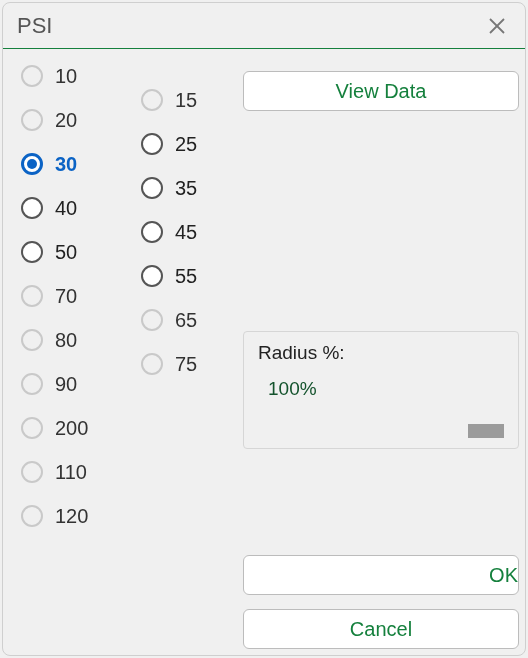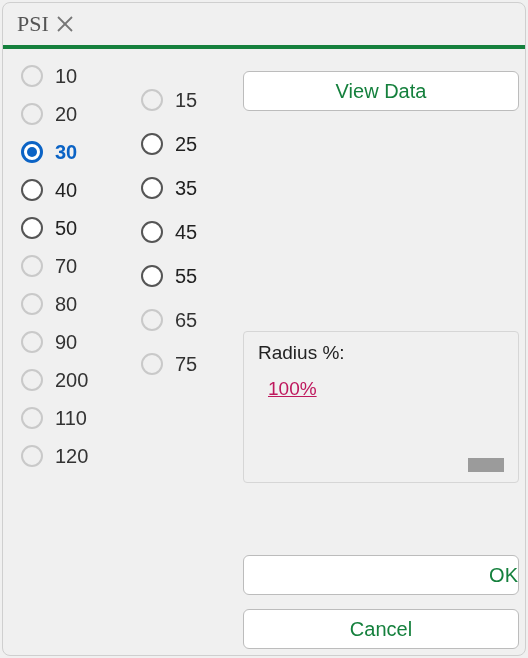--- a/index.html
+++ b/index.html
@@ -20,23 +20,23 @@
     background: #f0f0f0;
     border: 1px solid #cfcfcf;
     border-radius: 8px;
     display: flex;
     flex-direction: column;
   }
   .titlebar {
     height: 46px;
     display: flex;
     align-items: center;
+    justify-content: space-between;
     padding: 0 12px 0 14px;
-    border-bottom: 4px solid #15803d;
-    font-family: Liberation Serif, serif;
+    border-bottom: 1px solid #15803d;
   }
   .title {
     font-size: 22px;
     font-weight: 400;
     color: #555;
   }
   .close-btn {
     width: 32px;
     height: 32px;
     display: flex;
@@ -48,21 +48,21 @@
   .close-btn svg { display: block; }
   .body {
     position: relative;
     flex: 1;
   }
   .col {
     position: absolute;
     display: flex;
     flex-direction: column;
   }
-  .col1 { left: 18px; top: 16px; gap: 16px; }
+  .col1 { left: 18px; top: 16px; gap: 22px; }
   .col2 { left: 138px; top: 40px; gap: 22px; text-align: right; }
   .radio {
     display: flex;
     align-items: center;
     height: 22px;
     cursor: pointer;
   }
   .radio .circle {
     width: 22px;
     height: 22px;
@@ -115,36 +115,35 @@
     cursor: pointer;
   }
   .btn-viewdata { top: 22px; }
   .btn-ok { top: 506px; justify-content: flex-end; }
   .btn-cancel { top: 560px; }
   .panel {
     position: absolute;
     left: 240px;
     top: 282px;
     width: 276px;
-    height: 152px;
+    height: 118px;
     border: 1px solid #d6d6d6;
     border-radius: 4px;
     background: #f0f0f0;
     padding: 10px 14px;
   }
   .panel .lbl {
     font-size: 19px;
     color: #222;
   }
   .panel .val {
     margin-top: 14px;
     margin-left: 10px;
     font-size: 19px;
-    color: #be185d;
-    text-decoration: underline;
+    color: #14532d;
   }
   .panel .grip {
     position: absolute;
     right: 14px;
     bottom: 10px;
     width: 36px;
     height: 14px;
     background: #9b9b9b;
   }
 </style>

